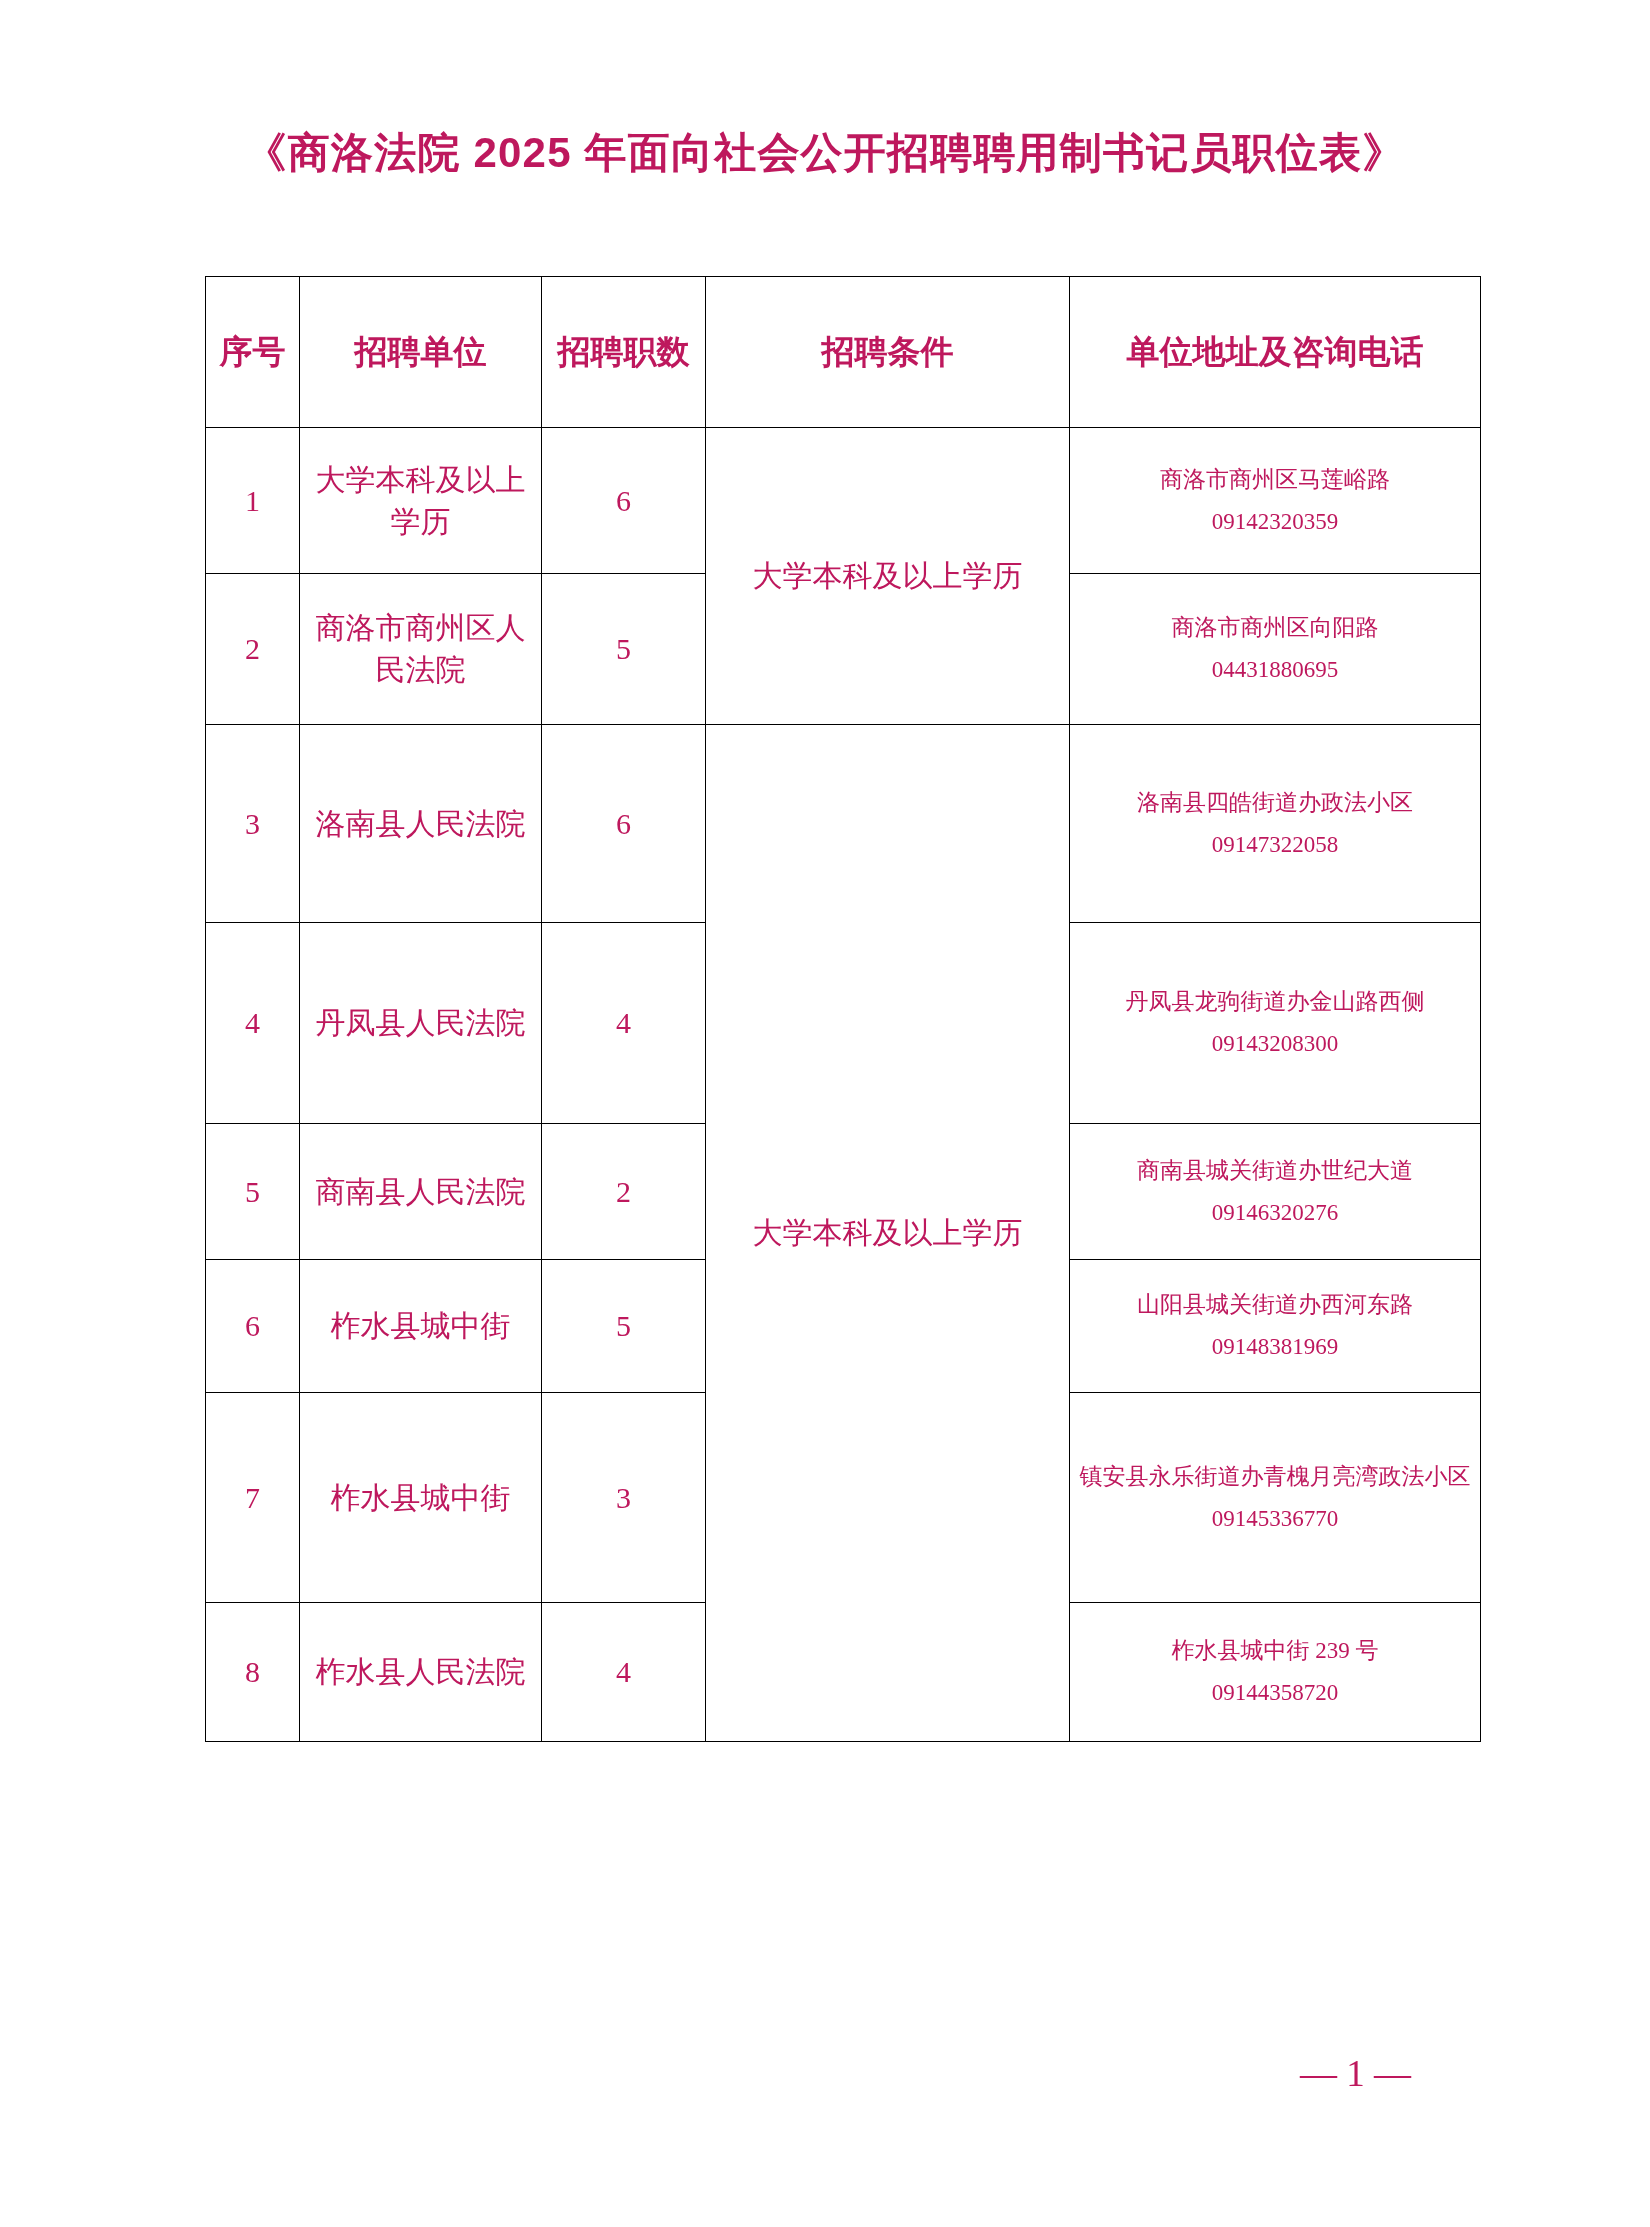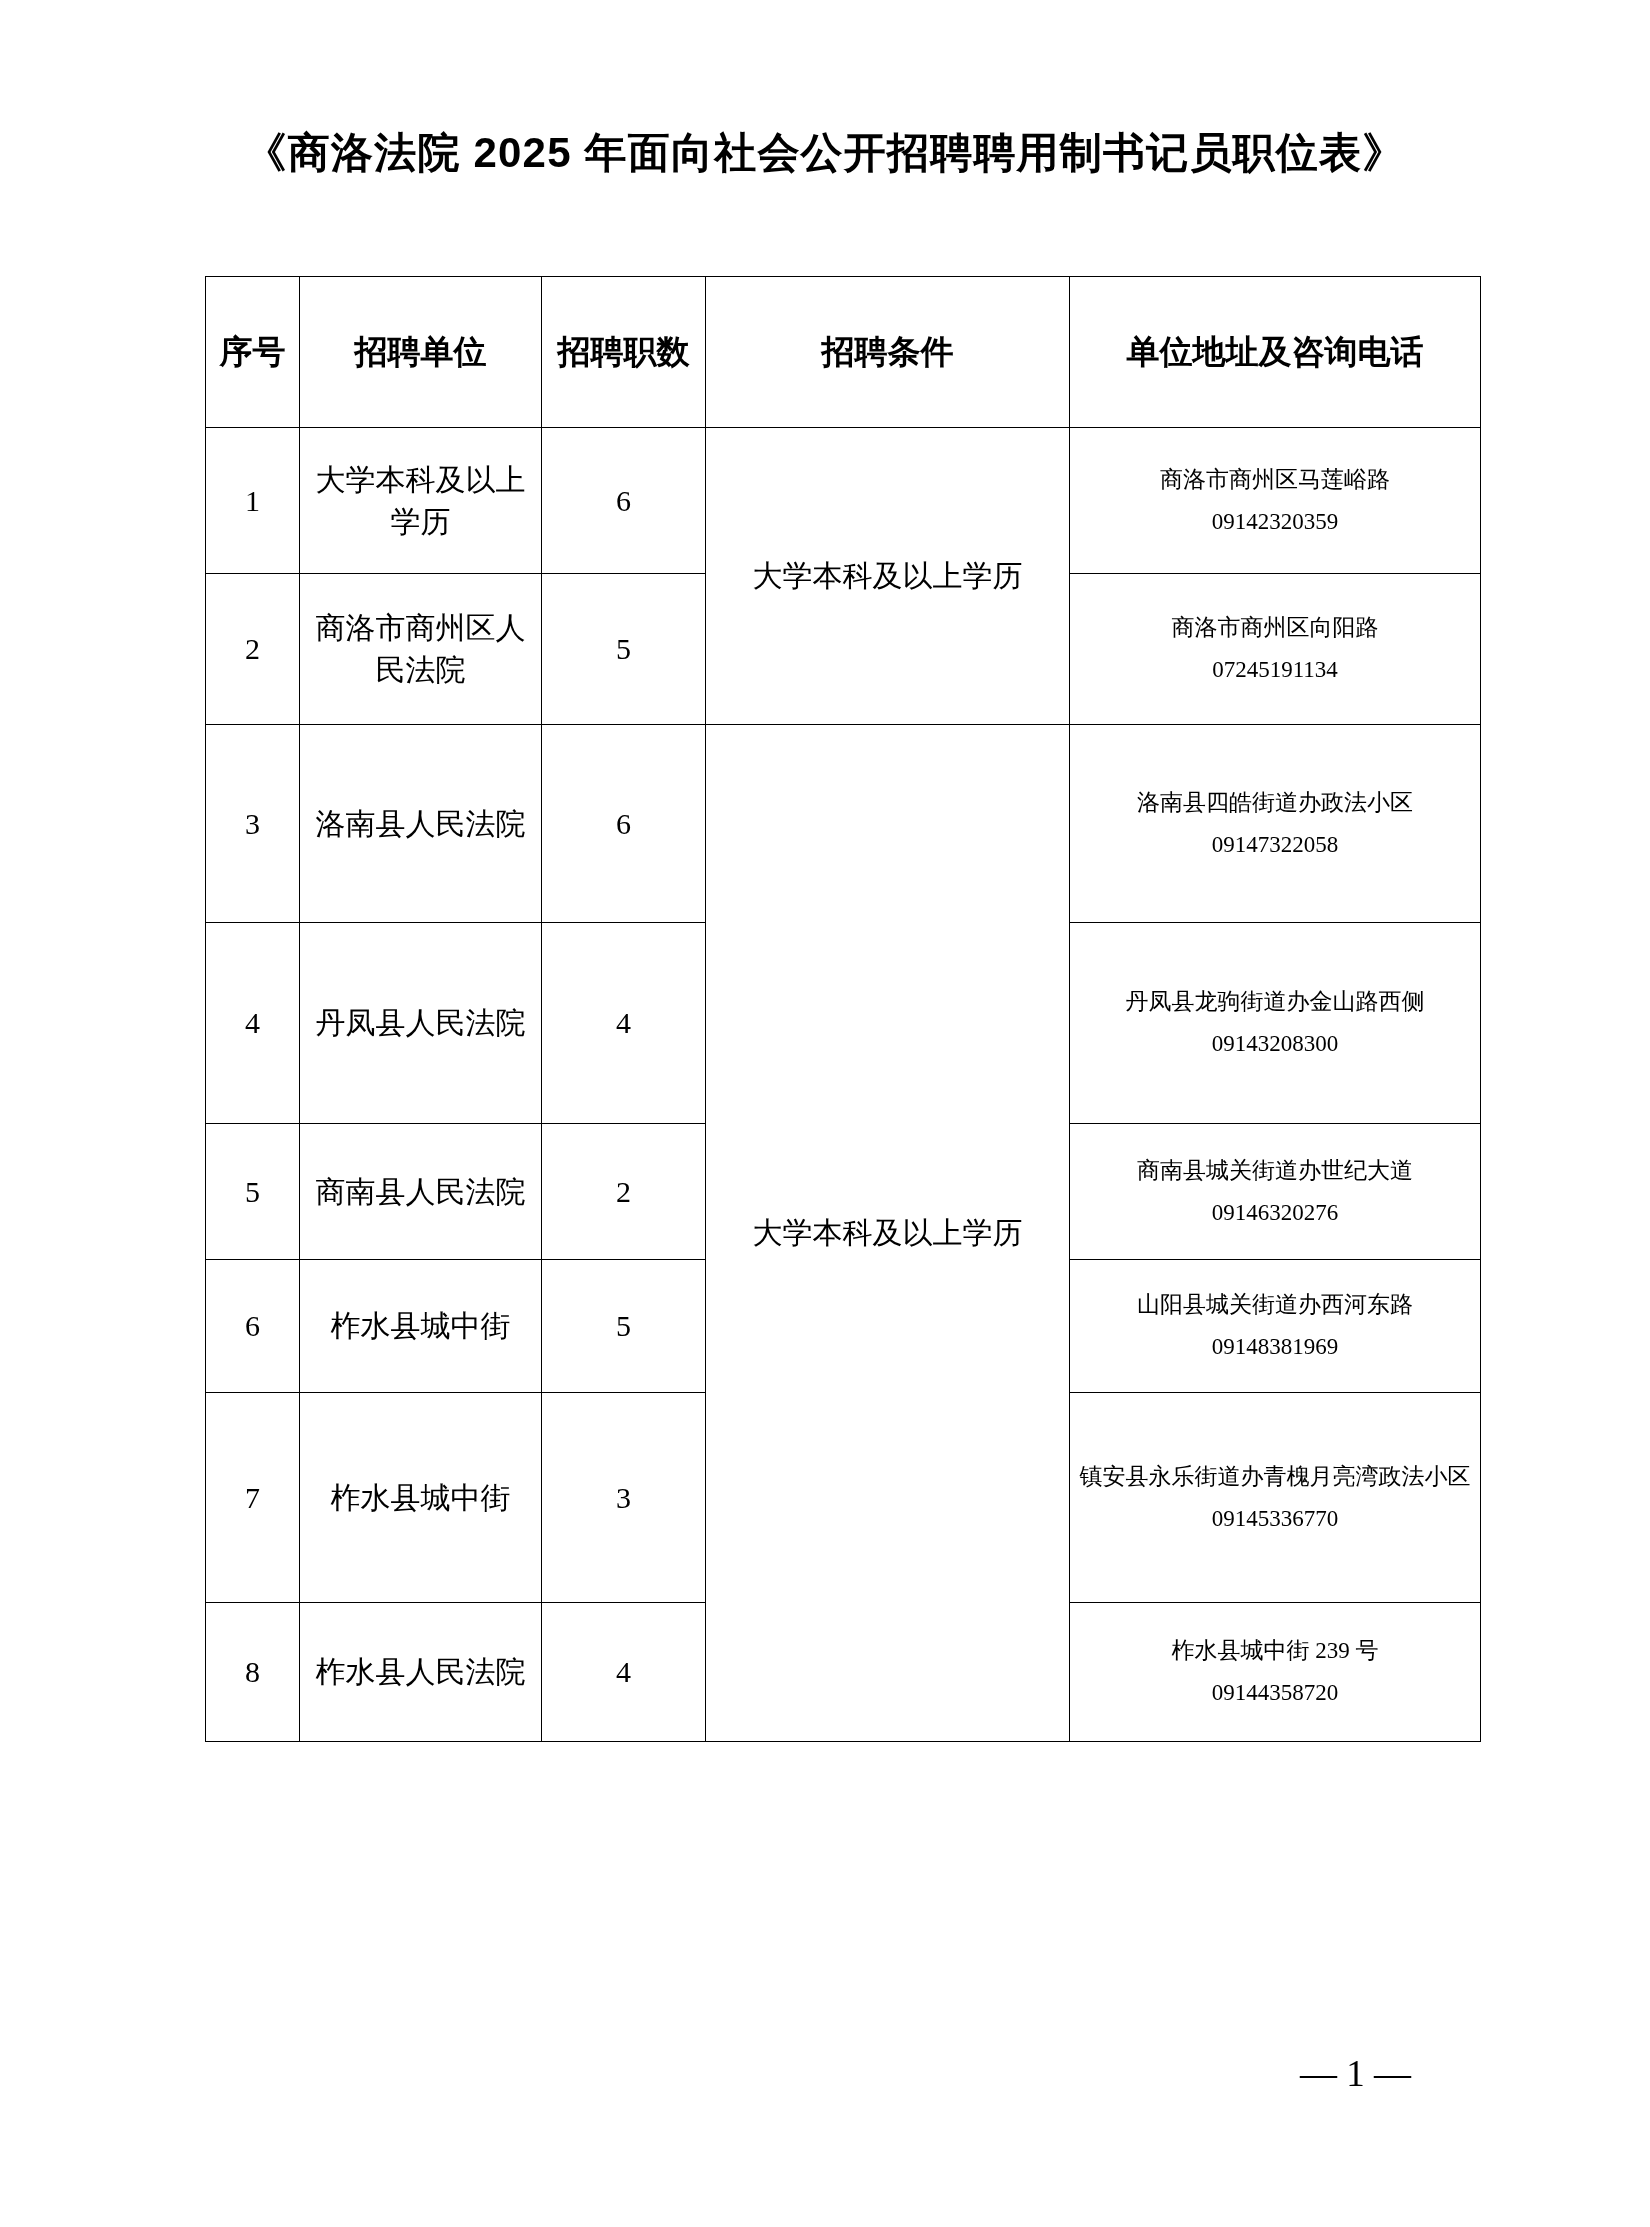--- a/index.html
+++ b/index.html
@@ -7,21 +7,21 @@
     padding: 0;
     background: #ffffff;
   }
   .page {
     position: relative;
     width: 1650px;
     height: 2227px;
     background: #ffffff;
     overflow: hidden;
     font-family: "Liberation Serif", "DejaVu Serif", serif;
-    color: #000000;
+    color: #be185d;
   }
   .doc-title {
     position: absolute;
     left: 0;
     right: 0;
     top: 126px;
     margin: 0;
     text-align: center;
     font-family: "Liberation Sans", "DejaVu Sans", sans-serif;
     font-weight: bold;
@@ -106,21 +106,21 @@
           <div class="addr-line">商洛市商州区马莲峪路</div>
           <div class="phone-line">09142320359</div>
         </td>
       </tr>
       <tr style="height:151px">
         <td>2</td>
         <td>商洛市商州区人民法院</td>
         <td>5</td>
         <td>
           <div class="addr-line">商洛市商州区向阳路</div>
-          <div class="phone-line">07245191134</div>
+          <div class="phone-line">04431880695</div>
         </td>
       </tr>
       <tr style="height:198px">
         <td>3</td>
         <td>洛南县人民法院</td>
         <td>6</td>
         <td rowspan="6">大学本科及以上学历</td>
         <td>
           <div class="addr-line">洛南县四皓街道办政法小区</div>
           <div class="phone-line">09147322058</div>

